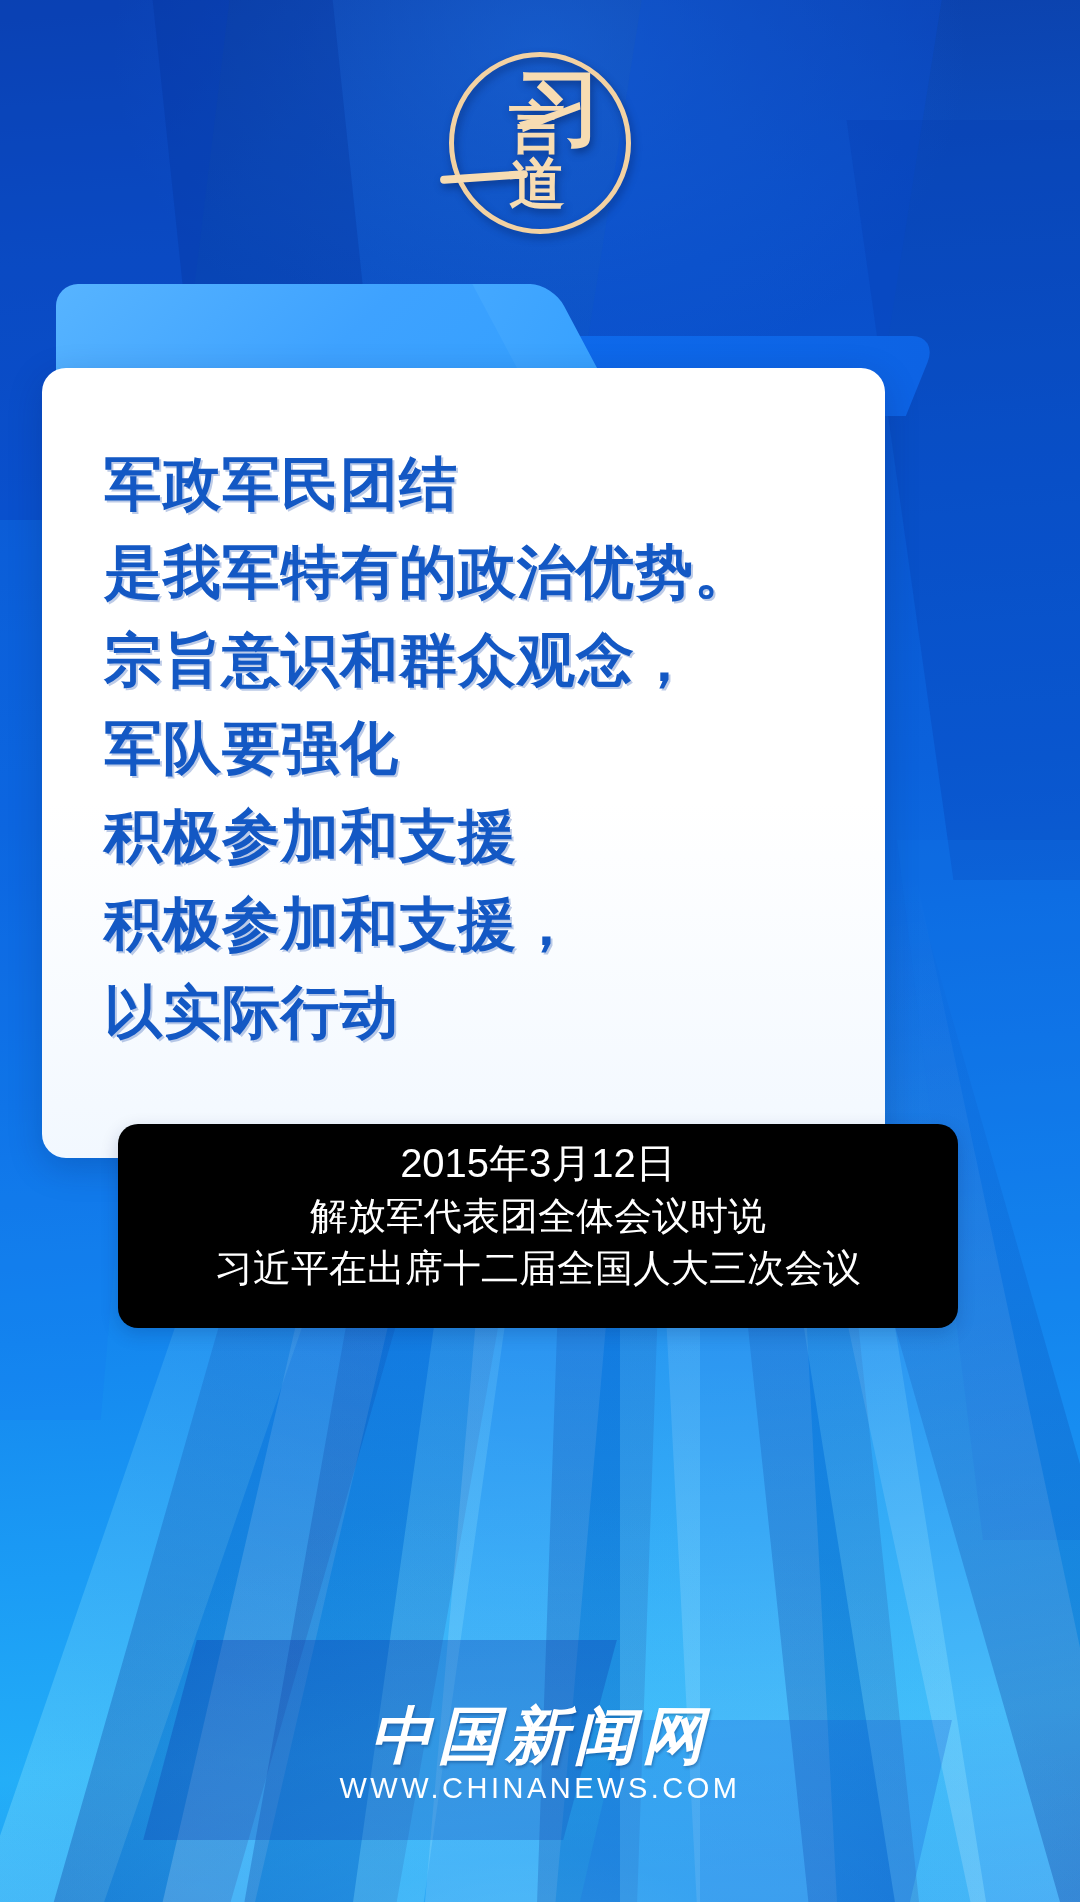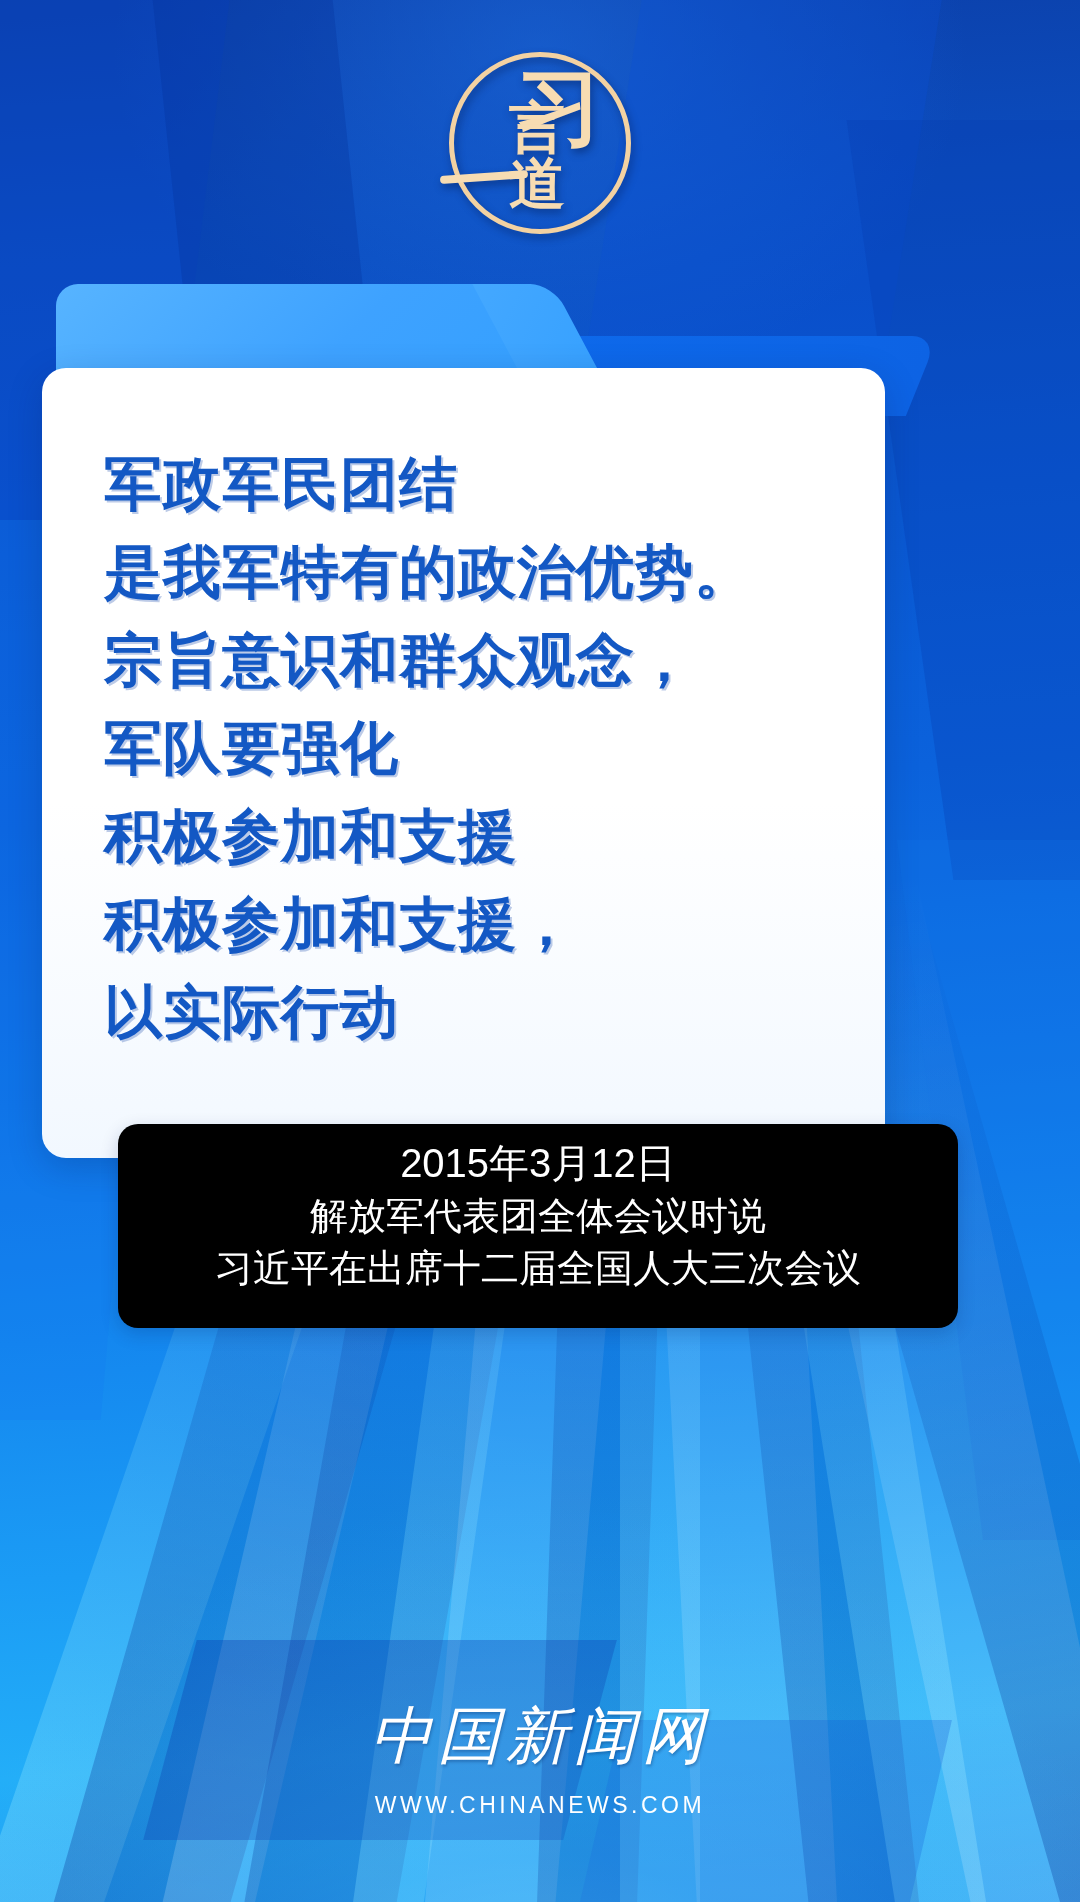--- a/index.html
+++ b/index.html
@@ -187,29 +187,29 @@
   .footer {
     position:absolute;
     left:0; right:0; top:1700px;
     text-align:center;
   }
   .footer .brand {
     font-family:"DejaVu Serif","Liberation Serif",serif;
     font-size:62px;
     line-height:72px;
     color:#ffffff;
-    font-weight:400;
+    font-weight:700;
     letter-spacing:6px;
     font-style:italic;
     text-shadow:1px 2px 3px rgba(0,25,80,.30);
   }
   .footer .url {
-    margin-top:20px;
-    font-family:"Liberation Sans", sans-serif;
-    font-size:23px;
+    margin-top:0;
+    font-family:"Liberation Sans", sans-serif;
+    font-size:29px;
     letter-spacing:3.5px;
     color:#ffffff;
   }
 </style>
 </head>
 <body>
 
 <div class="bg">
   <div class="glow-top"></div>
 

